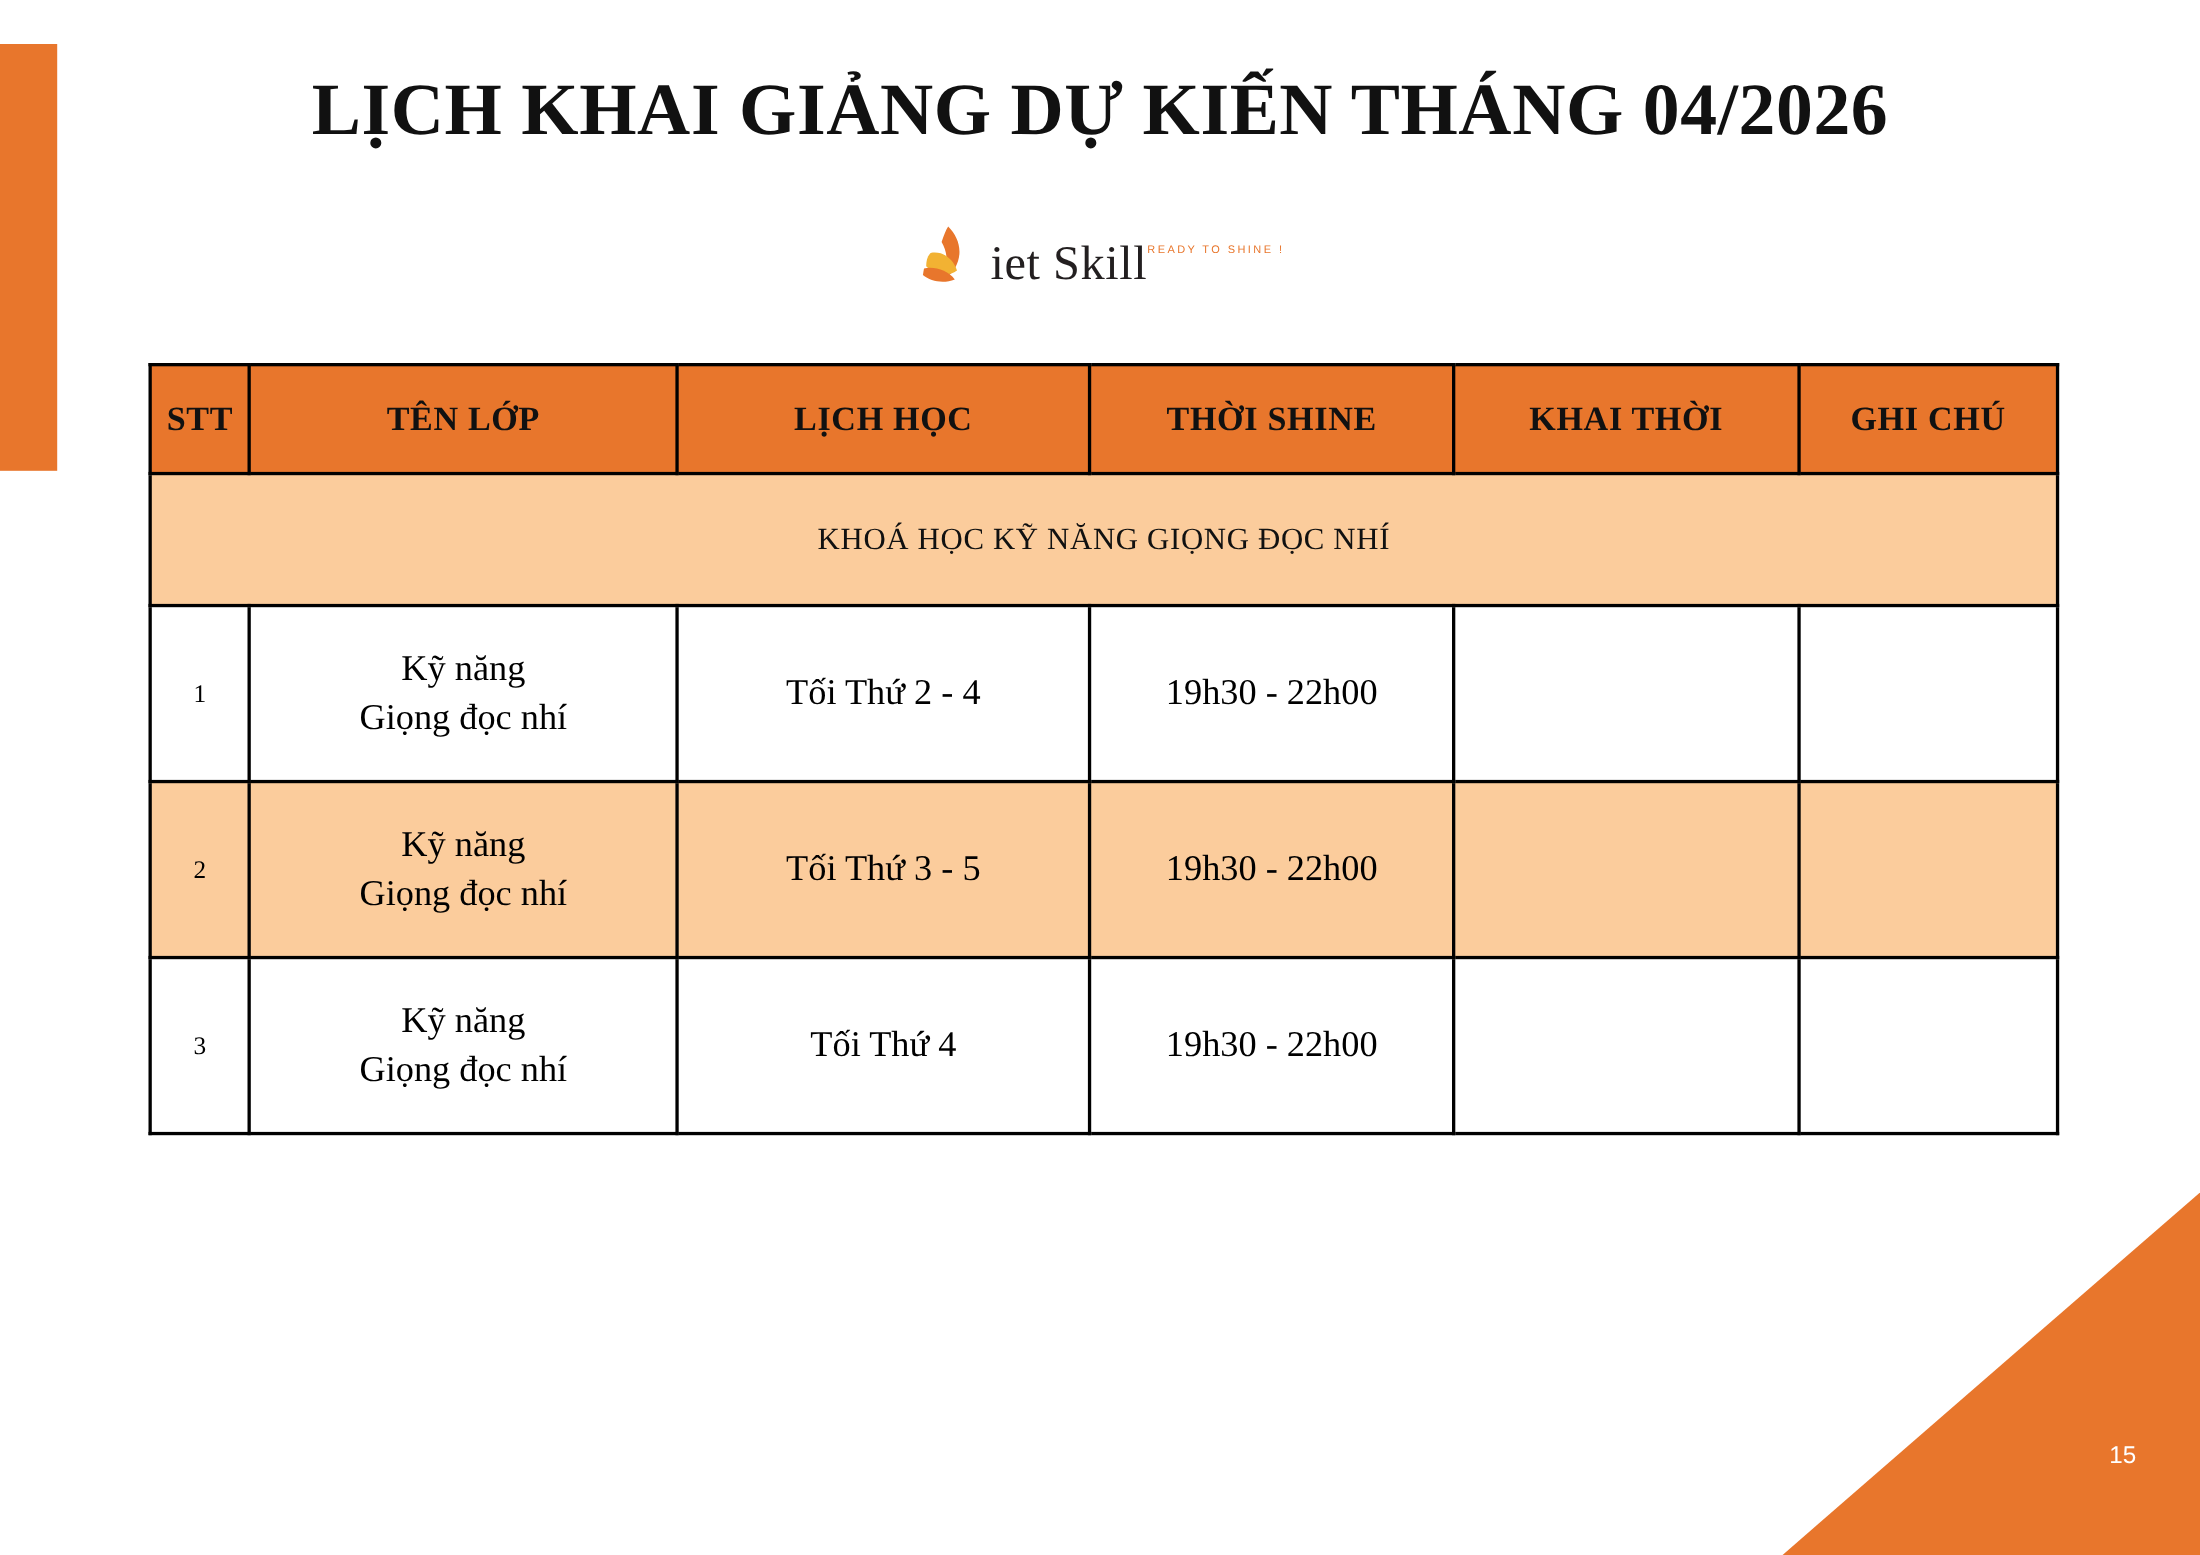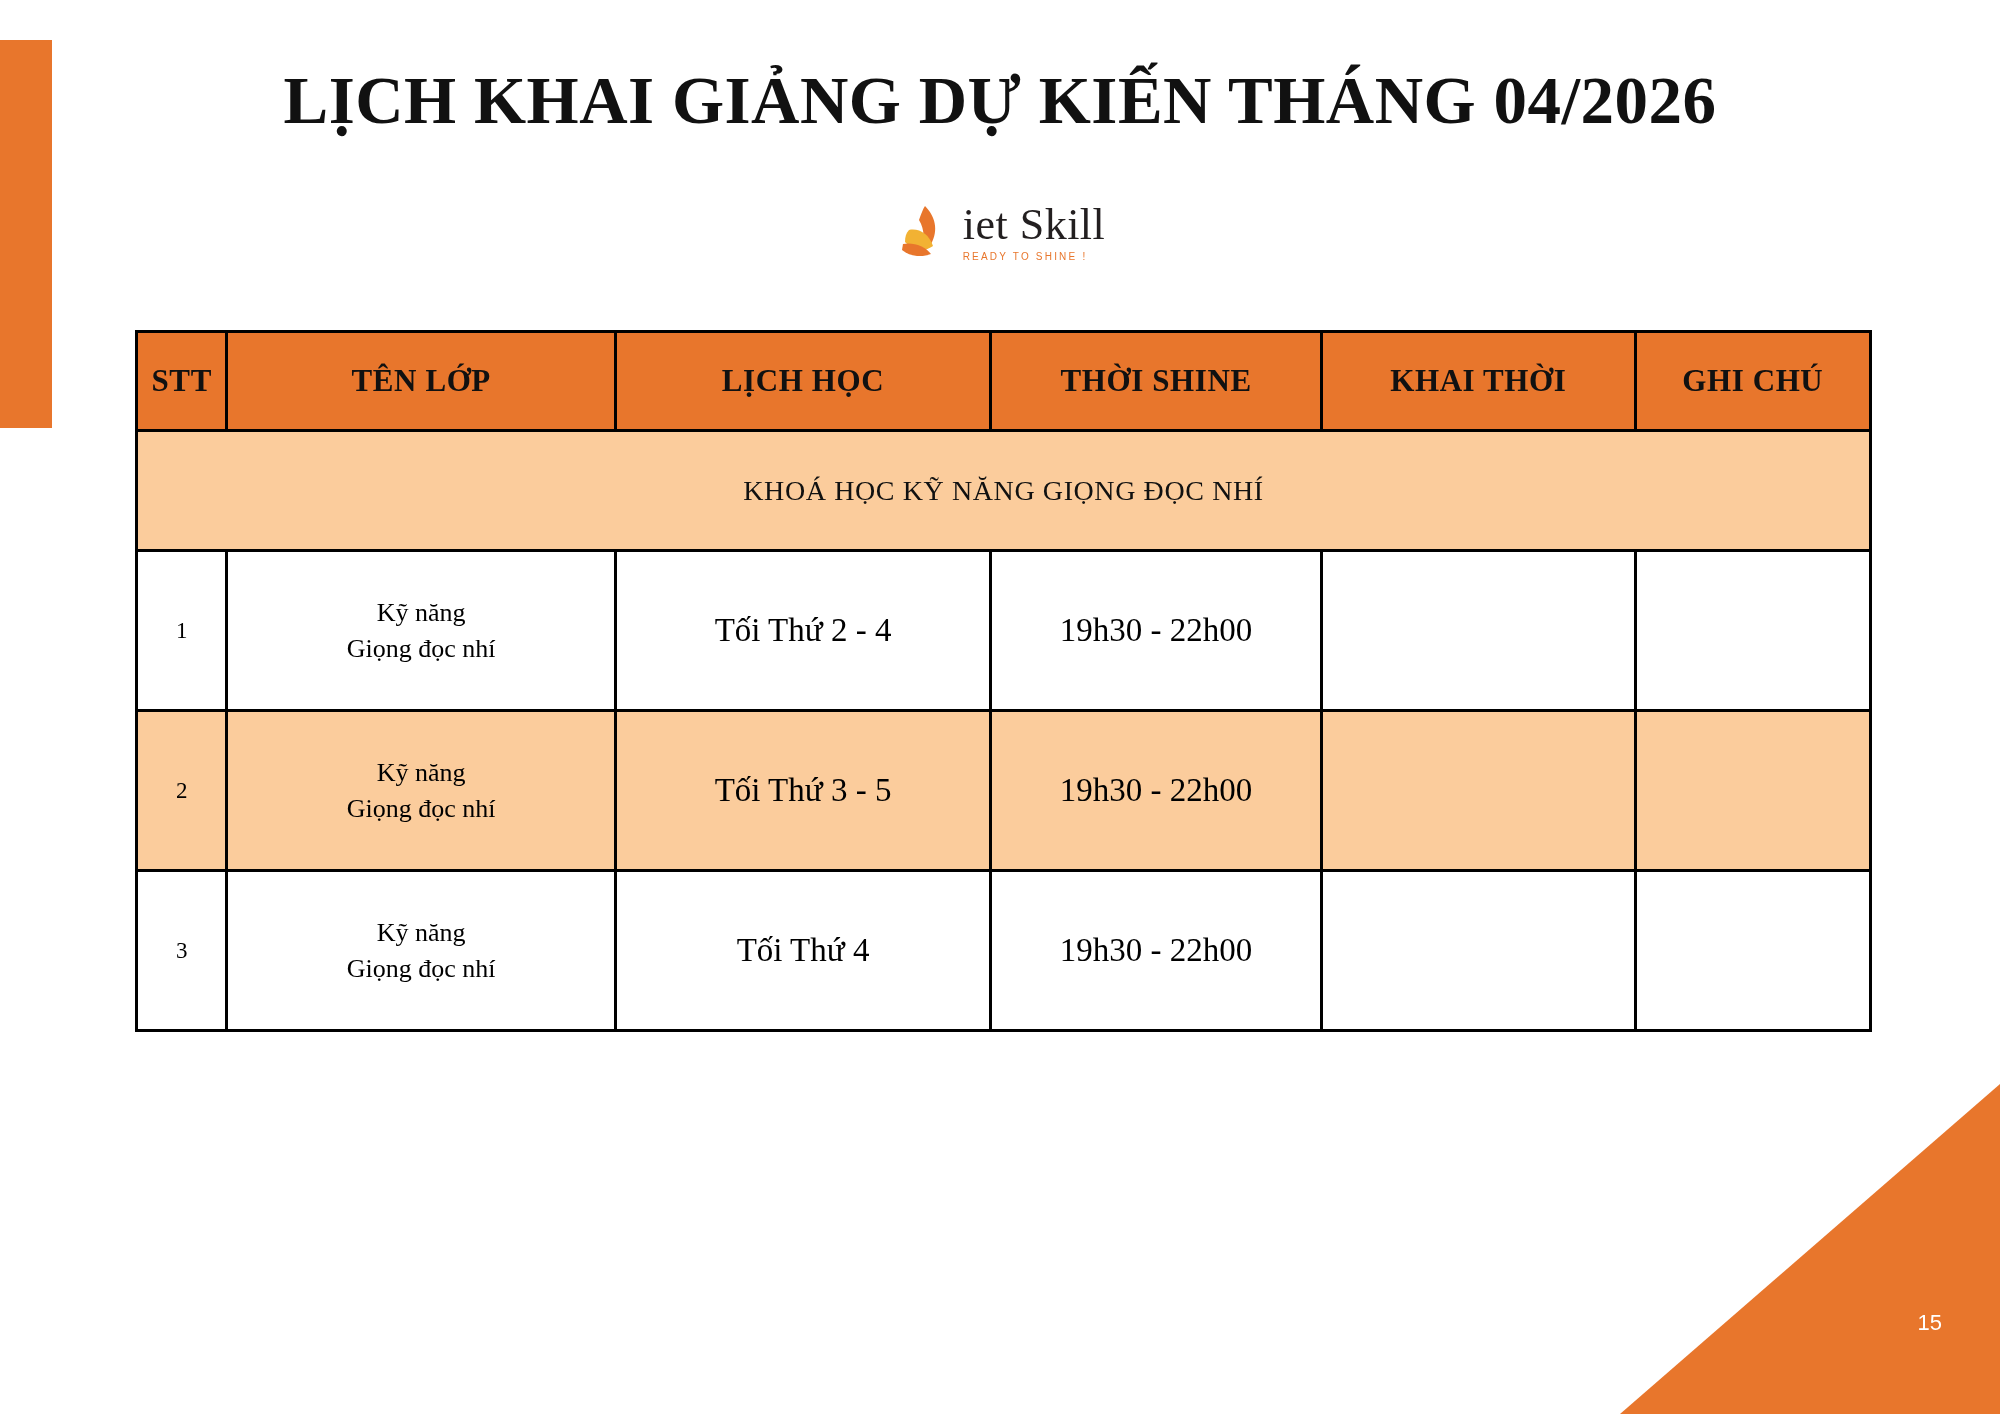--- a/index.html
+++ b/index.html
@@ -64,21 +64,21 @@
     align-items: flex-end;
     gap: 6px;
   }
   .logo-mark {
     width: 62px;
     height: 62px;
     position: relative;
   }
   .logo-text-block {
     display: flex;
-    flex-direction: column;
+    flex-direction: row;
     justify-content: flex-end;
     line-height: 1;
   }
   .logo-text {
     font-family: "Liberation Serif", serif;
     font-size: 44px;
     font-weight: normal;
     color: #231f20;
     letter-spacing: 0.5px;
   }
@@ -137,21 +137,21 @@
     background: #ffffff;
   }
   tbody tr.alt td {
     background: #FBCC9C;
   }
   td.stt {
     font-size: 23px;
   }
   td.classname {
     line-height: 1.35;
-    font-size: 26px;
+    font-size: 33px;
   }
   .col-stt { width: 88px; }
   .col-ten { width: 378px; }
   .col-lich { width: 365px; }
   .col-thoi { width: 322px; }
   .col-khai { width: 305px; }
   .col-ghi  { width: 229px; }
 
   .page-num {
     position: absolute;

